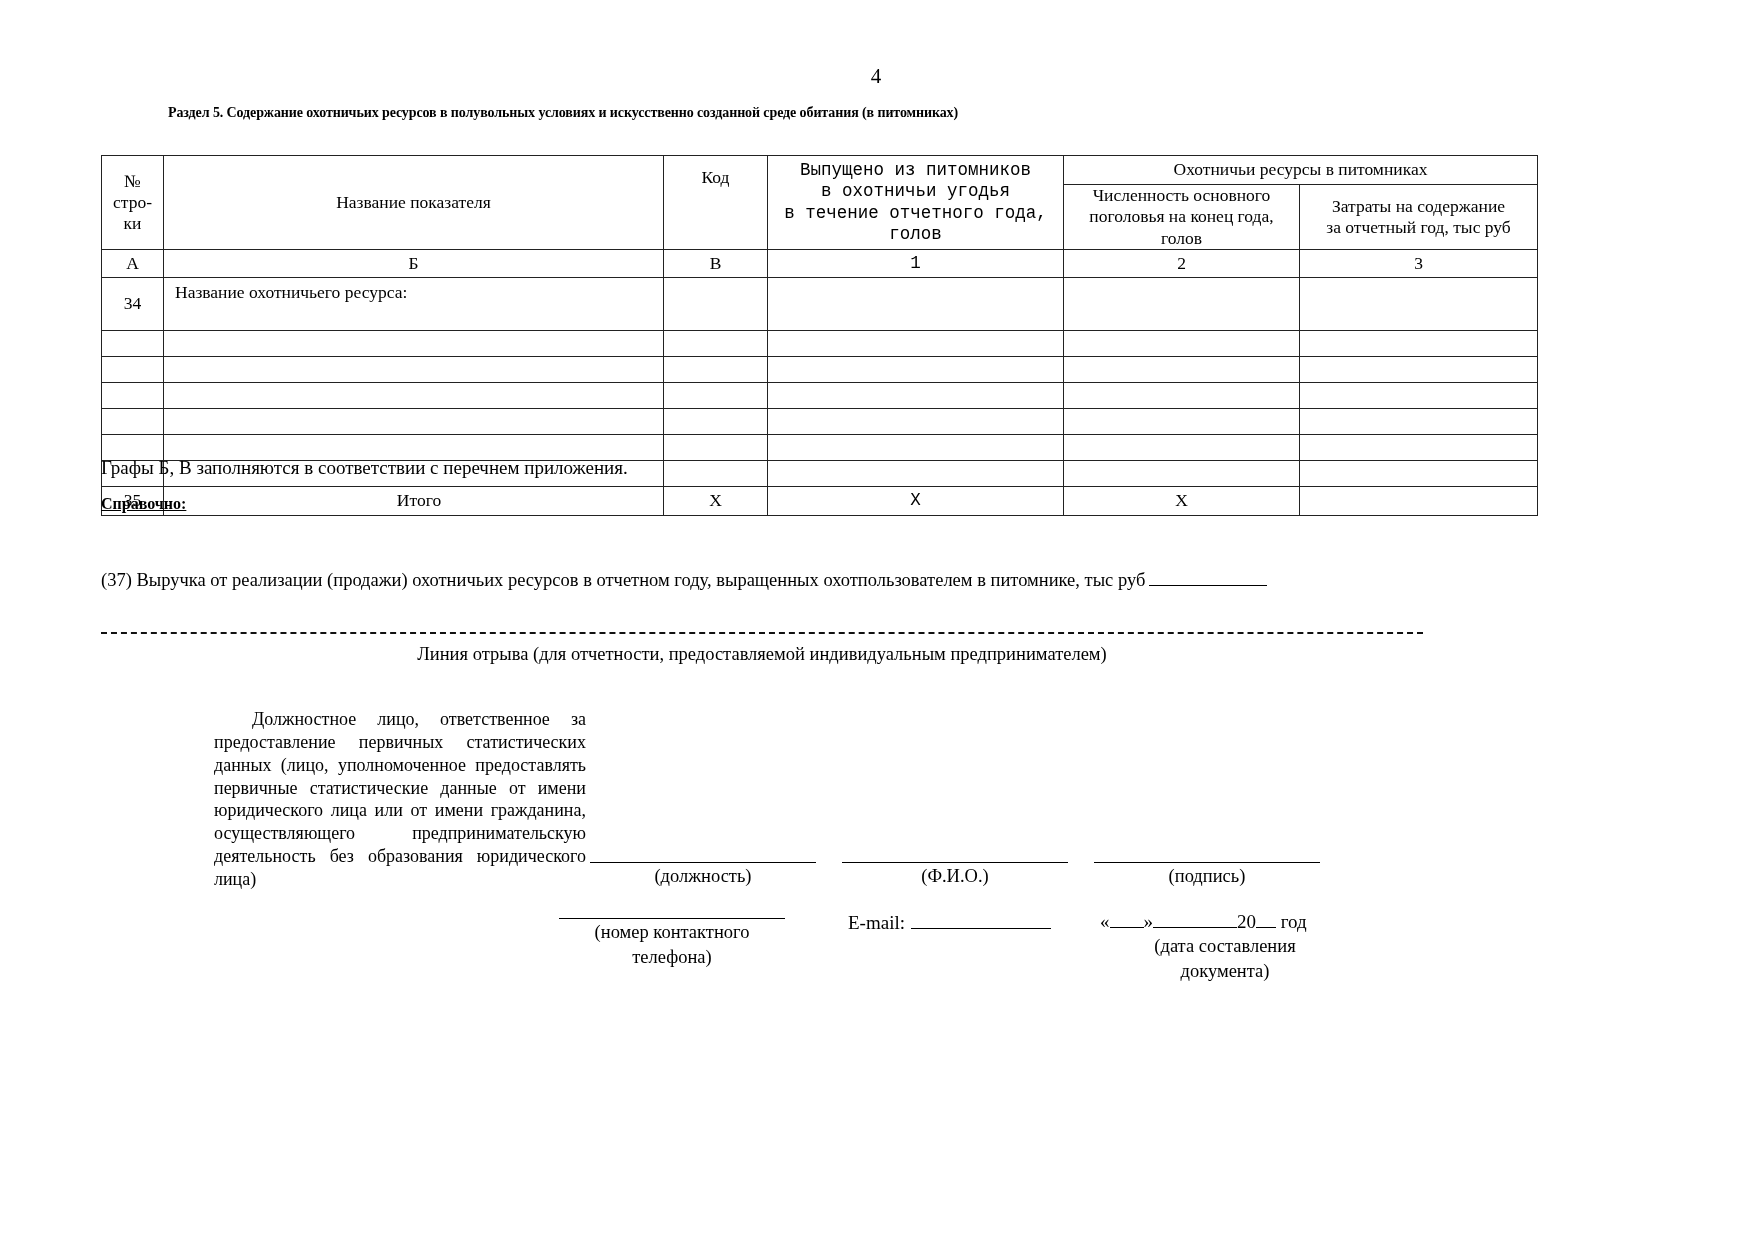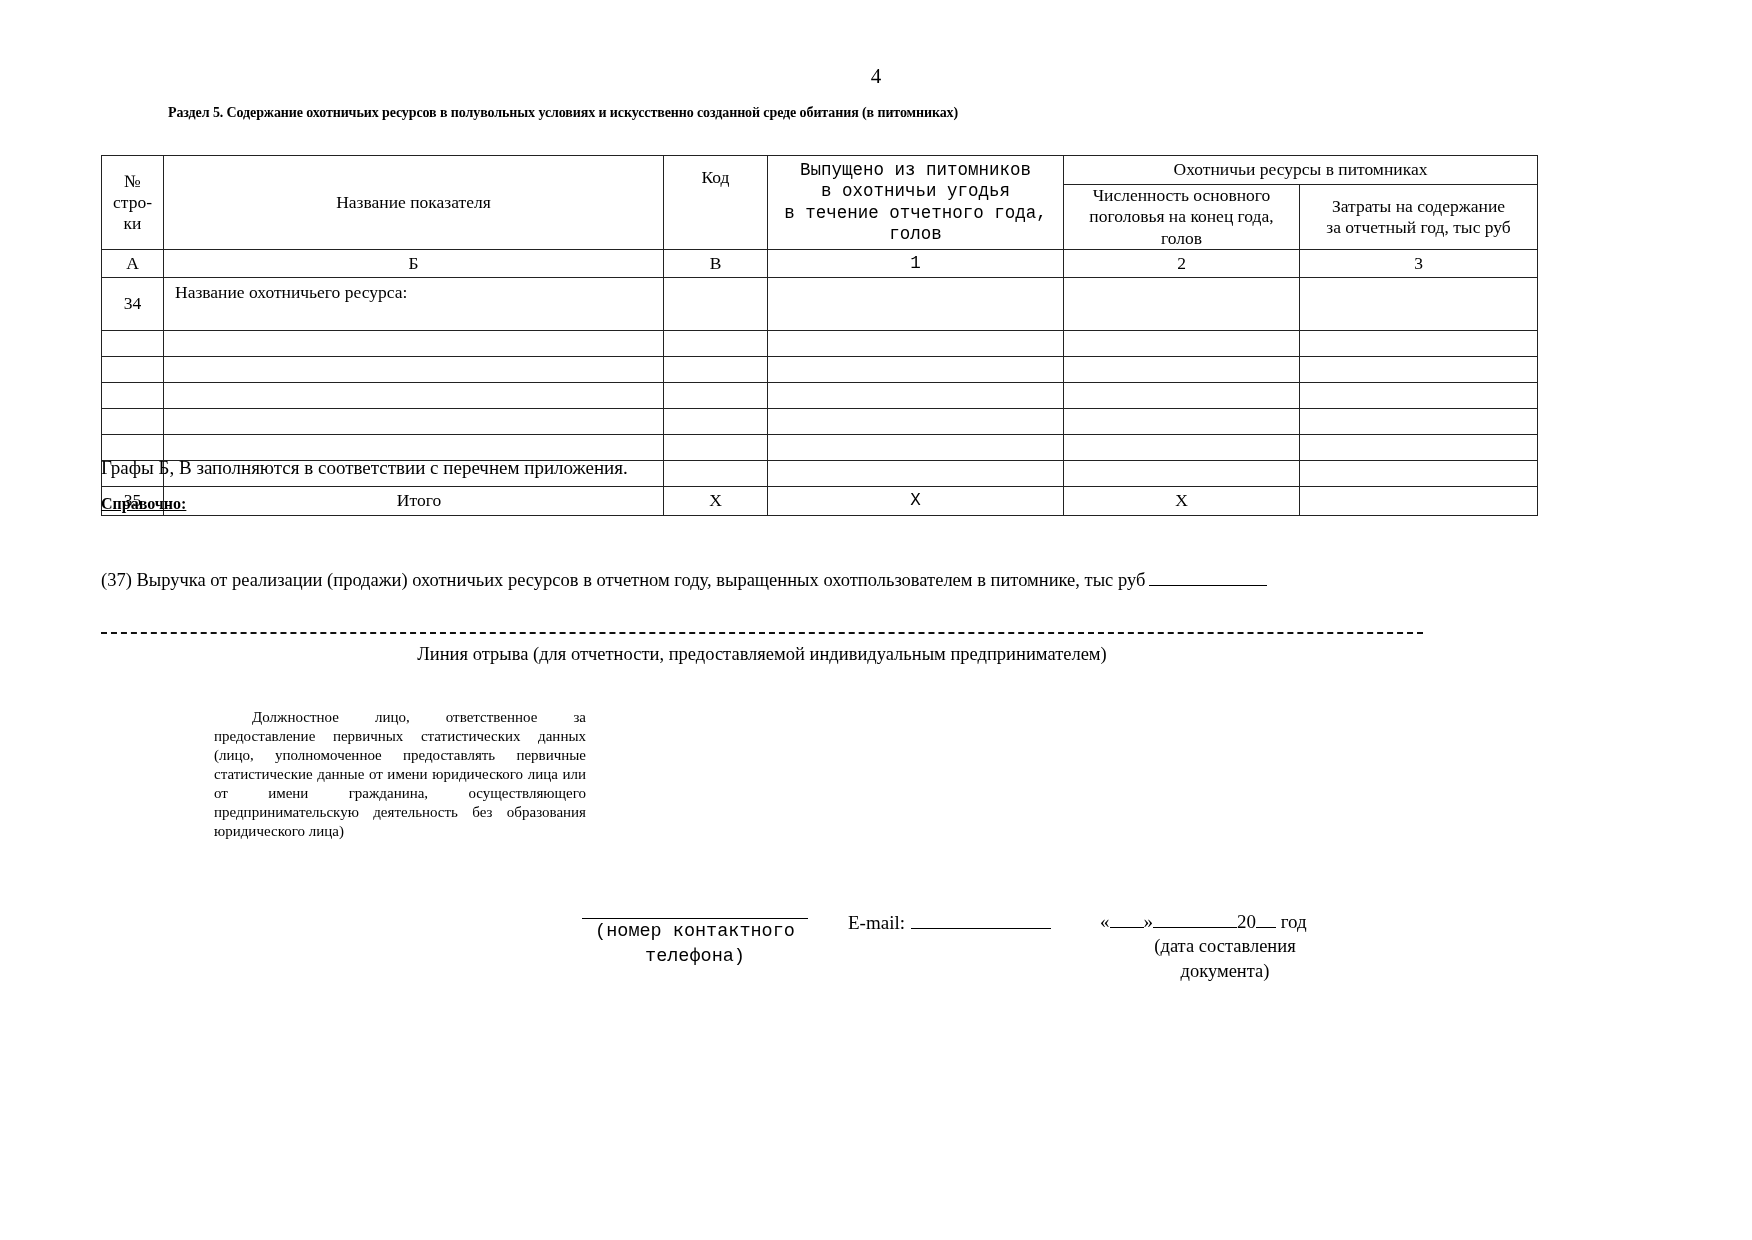--- a/index.html
+++ b/index.html
@@ -143,21 +143,21 @@
     text-align: center;
     font-size: 18.5px;
   }
 
   
   .resp-text {
     position: absolute;
     top: 708px;
     left: 214px;
     width: 372px;
-    font-size: 15px;
+    font-size: 18px;
     line-height: 1.27;
     text-align: justify;
     text-align-last: left;
     text-indent: 38px;
   }
 
   .sig-row {
     position: absolute;
     top: 862px;
     left: 590px;
@@ -174,23 +174,22 @@
   .sig-cap {
     text-align: center;
     font-size: 18.5px;
     padding-top: 2px;
     line-height: 1.2;
   }
 
   .phone-block {
     position: absolute;
     top: 908px;
-    left: 582px;
+    left: 559px;
     width: 226px;
-    font-family: Liberation Mono, monospace;
   }
   .phone-rule {
     border-bottom: 1.6px solid #000;
     height: 0;
     width: 100%;
     margin-top: 10px;
   }
   .phone-cap {
     text-align: center;
     font-size: 18.5px;
@@ -364,20 +363,34 @@
 
   <div class="ref-line-37">
     <span>(37) Выручка от реализации (продажи) охотничьих ресурсов в отчетном году, выращенных охотпользователем в питомнике, тыс руб</span><span class="fill-ul fill-118"></span>
   </div>
 
   <div class="tear-line"></div>
   <div class="tear-label">Линия отрыва (для отчетности, предоставляемой индивидуальным предпринимателем)</div>
 
   <div class="resp-text">Должностное лицо, ответственное за предоставление первичных статистических данных (лицо, уполномоченное предоставлять первичные статистические данные от имени юридического лица или от имени гражданина, осуществляющего предпринимательскую деятельность без образования юридического лица)</div>
 
+  <div class="sig-row">
+    <div class="sig-col">
+      <div class="sig-rule"></div>
+      <div class="sig-cap">(должность)</div>
+    </div>
+    <div class="sig-col">
+      <div class="sig-rule"></div>
+      <div class="sig-cap">(Ф.И.О.)</div>
+    </div>
+    <div class="sig-col">
+      <div class="sig-rule"></div>
+      <div class="sig-cap">(подпись)</div>
+    </div>
+  </div>
 
   <div class="phone-block">
     <div class="phone-rule"></div>
     <div class="phone-cap">(номер контактного</div>
     <div class="phone-cap">телефона)</div>
   </div>
 
   <div class="email-block">
     <span>E-mail:</span><span class="email-rule"></span>
   </div>

